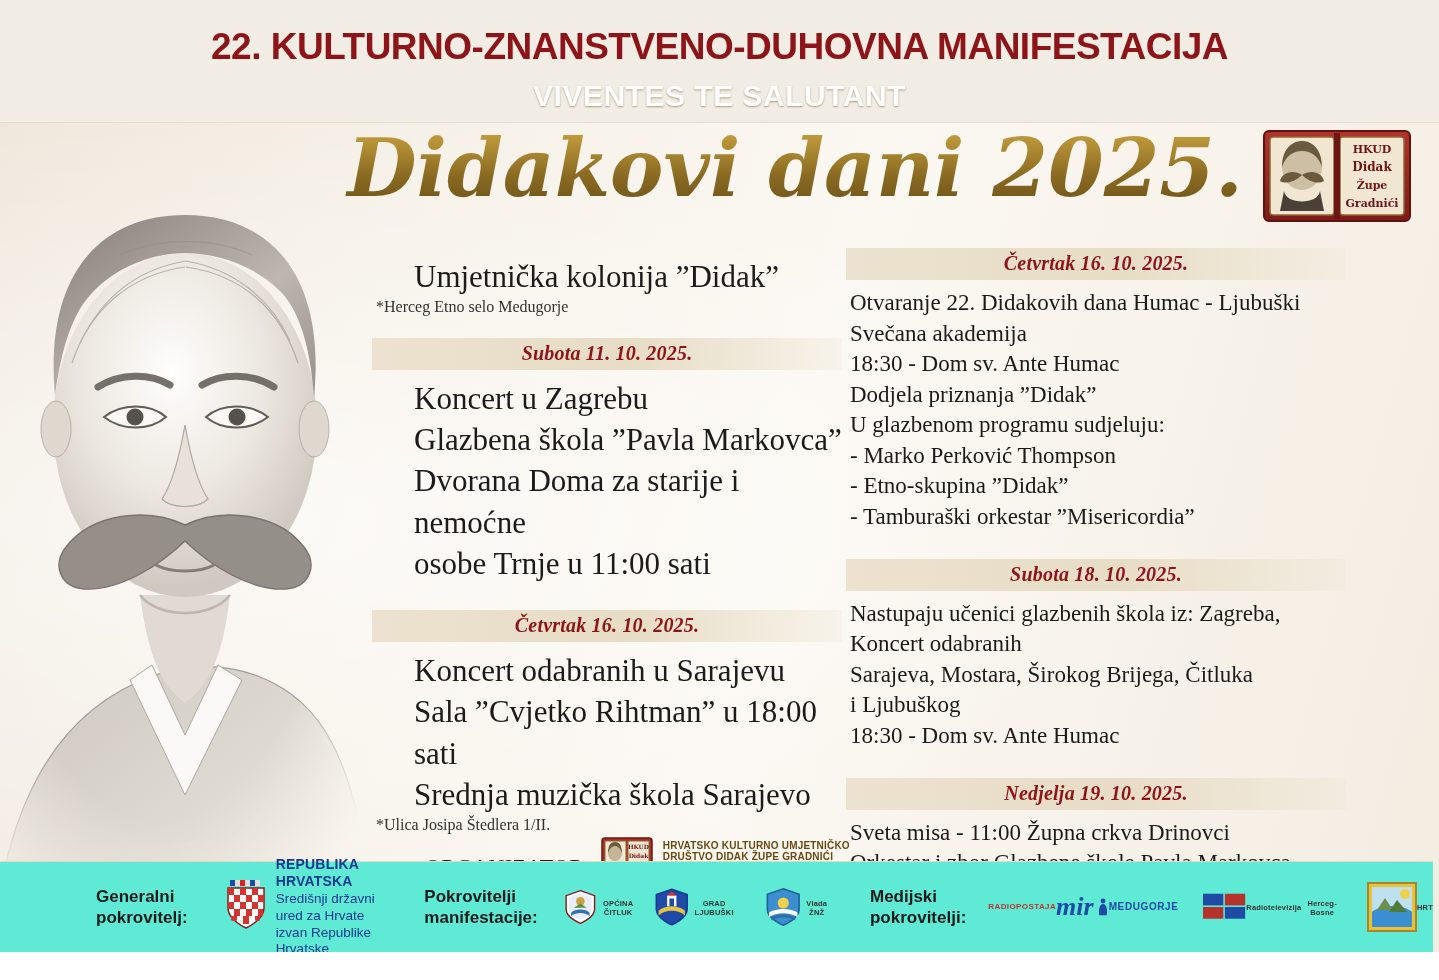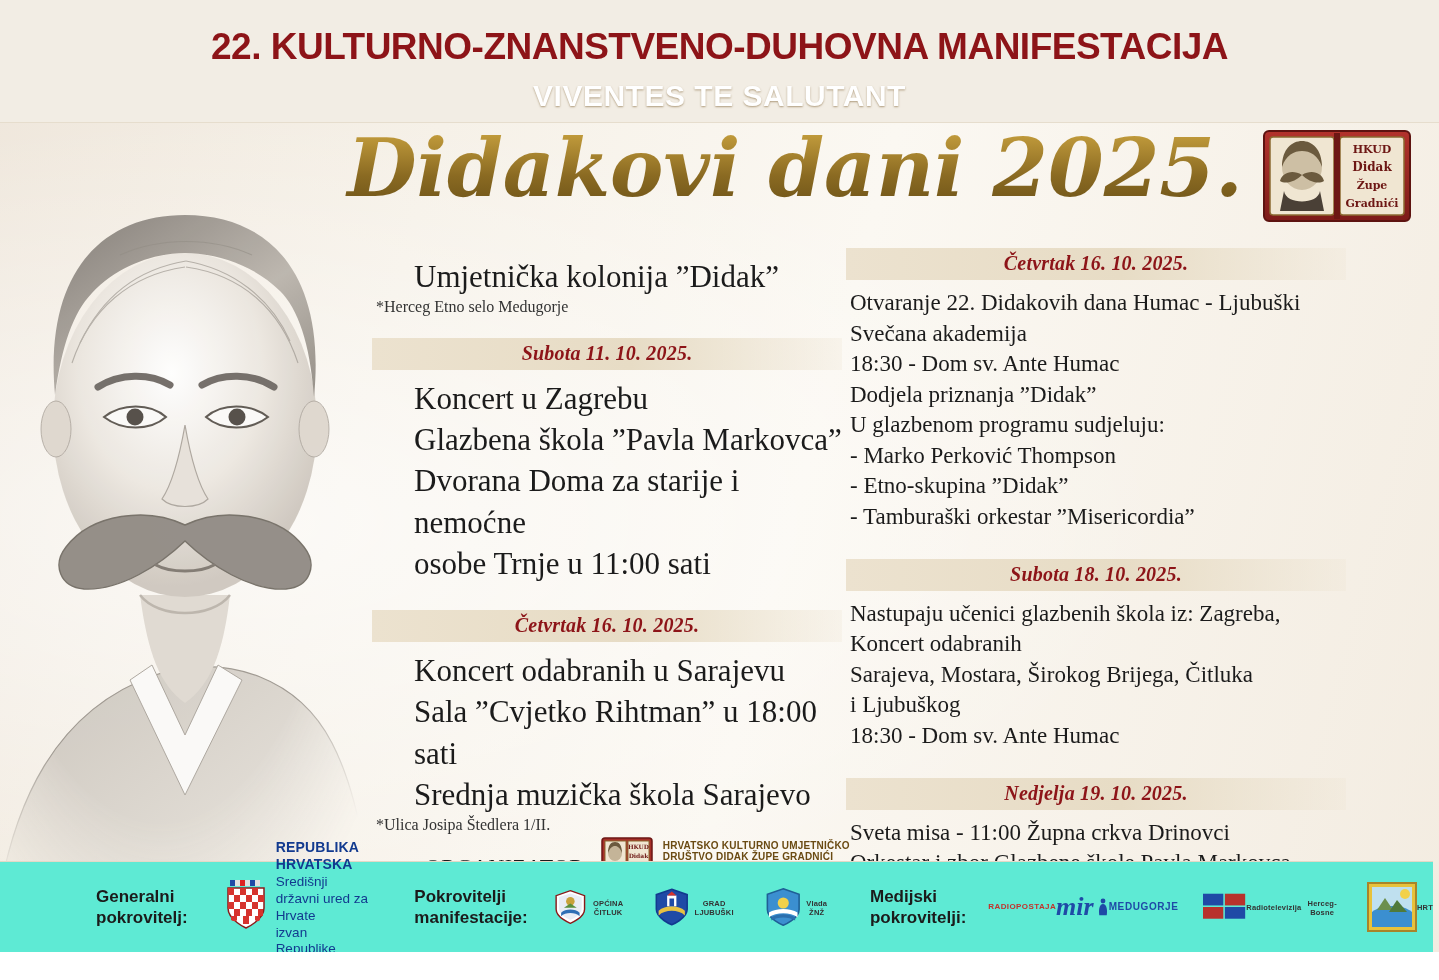--- a/index.html
+++ b/index.html
@@ -459,21 +459,21 @@
       <div class="logo-col" style="margin-left:18px;">
         <svg viewBox="0 0 46 50" width="46" height="50" aria-hidden="true">
           <path d="M23 2 L43 9 V28 C43 40 23 48 23 48 C23 48 3 40 3 28 V9 Z" fill="#ffffff" stroke="#8a1a1a" stroke-width="2"></path>
           <path d="M23 6 L39 11 V27 C39 37 23 43 23 43 C23 43 7 37 7 27 V11 Z" fill="#e9edf5"></path>
           <path d="M10 33 C16 27 30 27 36 33 L36 38 C30 32 16 32 10 38 Z" fill="#2f6fb5"></path>
           <circle cx="23" cy="17" r="6" fill="#c8a23a"></circle>
           <path d="M14 26 L23 20 L32 26 Z" fill="#5a8f3e"></path>
         </svg>
         <div class="logo-cap">OPĆINA ČITLUK</div>
       </div>
-      <div class="logo-col" style="margin-left:16px;">
+      <div class="logo-col" style="margin-left:6px;">
         <svg viewBox="0 0 46 50" width="46" height="50" aria-hidden="true">
           <path d="M23 2 L43 9 V28 C43 40 23 48 23 48 C23 48 3 40 3 28 V9 Z" fill="#1f4aa6" stroke="#123a8f" stroke-width="2"></path>
           <path d="M6 30 C14 22 32 22 40 30 L40 36 C32 28 14 28 6 36 Z" fill="#e7c142"></path>
           <rect x="17" y="10" width="12" height="14" fill="#ffffff"></rect>
           <rect x="20" y="14" width="6" height="10" fill="#1f4aa6"></rect>
           <path d="M17 10 L23 5 L29 10 Z" fill="#d6332e"></path>
         </svg>
         <div class="logo-cap">GRAD LJUBUŠKI</div>
       </div>
       <div class="logo-col" style="margin-left:18px;">

